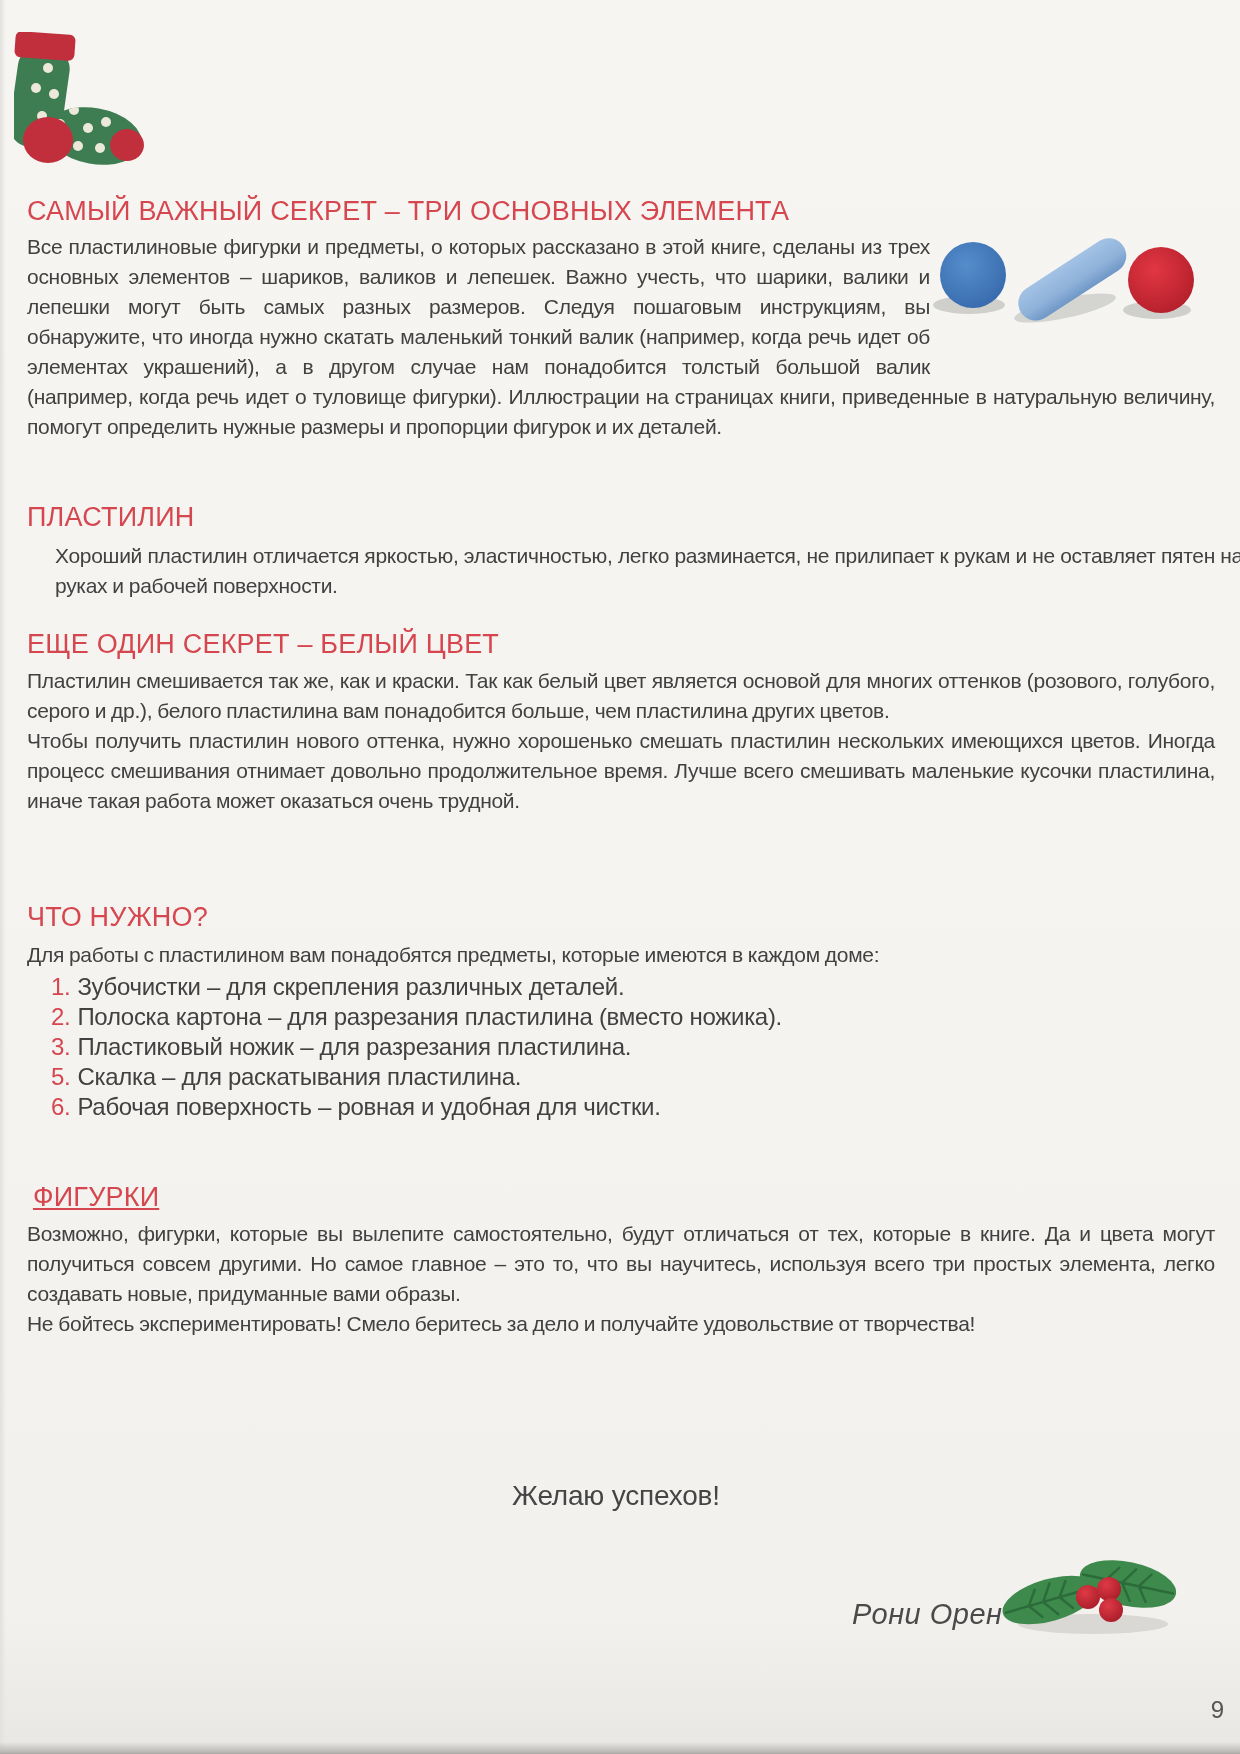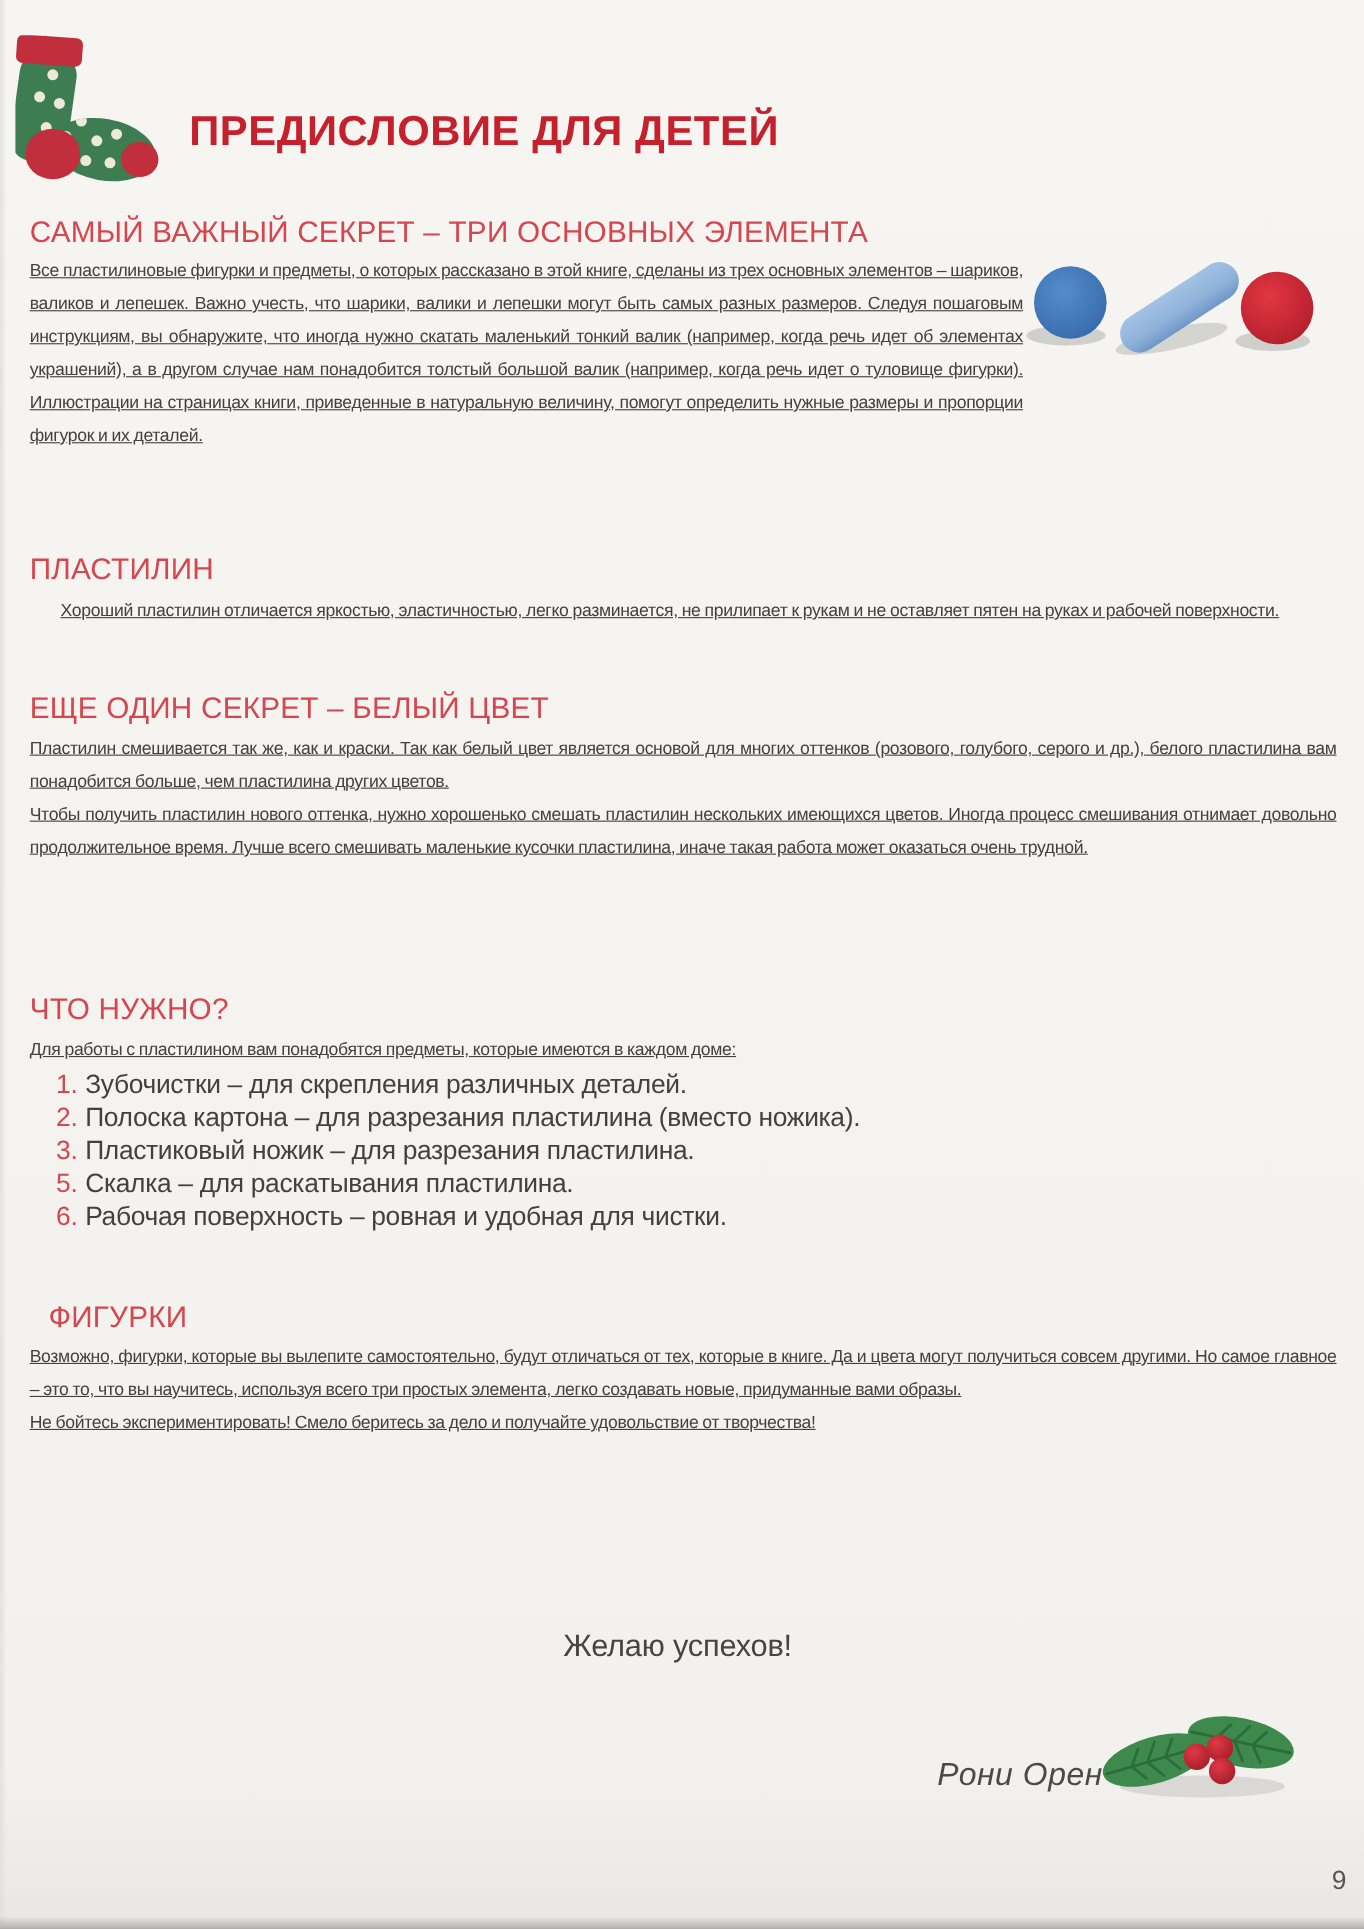--- a/index.html
+++ b/index.html
@@ -17,22 +17,22 @@
   .edge-bottom{position:absolute;left:0;right:0;bottom:0;height:12px;
     background:linear-gradient(180deg,rgba(210,210,207,0),#b9b8b5 85%,#a7a6a3);}
   .abs{position:absolute;}
   .page-title{
     font-size:38px;font-weight:bold;color:#c5212d;letter-spacing:0.5px;white-space:nowrap;
   }
   .sec-heading{
     font-size:27px;font-weight:400;color:#d5464e;letter-spacing:0.2px;white-space:nowrap;
   }
   .body-text{
-    font-size:16px;line-height:30px;letter-spacing:-0.3px;word-spacing:-0.5px;
-    text-align:justify;color:#414141;text-decoration:underline;
+    font-size:21px;line-height:30px;letter-spacing:-0.3px;word-spacing:-0.5px;
+    text-align:justify;color:#414141;
   }
   .body-text p{margin:0;}
   .text-block{left:27px;width:1188px;}
   .float-spacer{float:right;width:285px;height:125px;}
   .tools-list{font-size:24px;line-height:30px;letter-spacing:-0.3px;}
   .tool-item{white-space:nowrap;margin-left:24px;}
   .tool-item .num{color:#d5464e;margin-right:7px;}
   .closing-line{left:0;width:1200px;text-align:center;font-size:28px;color:#454545;letter-spacing:-0.2px;margin-left:16px;}
   .signature{font-size:29px;font-style:italic;color:#4a4a4a;letter-spacing:0.5px;white-space:nowrap;}
   .page-number{font-size:24px;color:#555;}
@@ -70,21 +70,20 @@
       <circle cx="104" cy="108" r="5"></circle>
     </g>
 
     <ellipse cx="34" cy="108" rx="25" ry="23" fill="#c22f3c"></ellipse>
 
     <ellipse cx="113" cy="113" rx="17" ry="16" fill="#c22f3c"></ellipse>
 
     <rect x="1" y="1" width="60" height="26" rx="6" fill="#c22f3c" transform="rotate(4 31 14)"></rect>
   </svg>
 
-  <div class="abs page-title" style="left:172px;top:99px;">ПРЕДИСЛОВИЕ ДЛЯ ДЕТЕЙ</div>
 
   <svg class="abs" style="left:925px;top:210px;" width="272" height="118" viewBox="0 0 272 118">
     <defs>
       <radialGradient id="gBlue" cx="40%" cy="35%" r="75%">
         <stop offset="0%" stop-color="#558dcb"></stop>
           <stop offset="100%" stop-color="#3568ab"></stop>
       </radialGradient>
       <linearGradient id="gRoll" x1="0" y1="0" x2="0" y2="1">
         <stop offset="0%" stop-color="#a3c2e5"></stop>
           <stop offset="60%" stop-color="#8fb2da"></stop>
@@ -139,21 +138,21 @@
       <span class="num">3.</span><span>Пластиковый ножик – для разрезания пластилина.</span>
     </div>
     <div class="tool-item">
       <span class="num">5.</span><span>Скалка – для раскатывания пластилина.</span>
     </div>
     <div class="tool-item">
       <span class="num">6.</span><span>Рабочая поверхность – ровная и удобная для чистки.</span>
     </div>
   </div>
 
-  <div class="abs sec-heading" style="left:44px;top:1182px;">ФИГУРКИ</div>
+  <div class="abs sec-heading" style="left:33px;top:1182px;text-decoration:underline;">ФИГУРКИ</div>
   <div class="abs text-block body-text" style="top:1219px;">
     <p>Возможно, фигурки, которые вы вылепите самостоятельно, будут отличаться от тех, которые в книге. Да и цвета могут получиться совсем другими. Но самое главное – это то, что вы научитесь, используя всего три простых элемента, легко создавать новые, придуманные вами образы.</p>
     <p>Не бойтесь экспериментировать! Смело беритесь за дело и получайте удовольствие от творчества!</p>
   </div>
 
   <div class="abs closing-line" style="top:1480px;">Желаю успехов!</div>
 
   <div class="abs signature" style="left:852px;top:1598px;">Рони Орен</div>
 
   <svg class="abs" style="left:998px;top:1544px;" width="185" height="102" viewBox="0 0 185 102">

